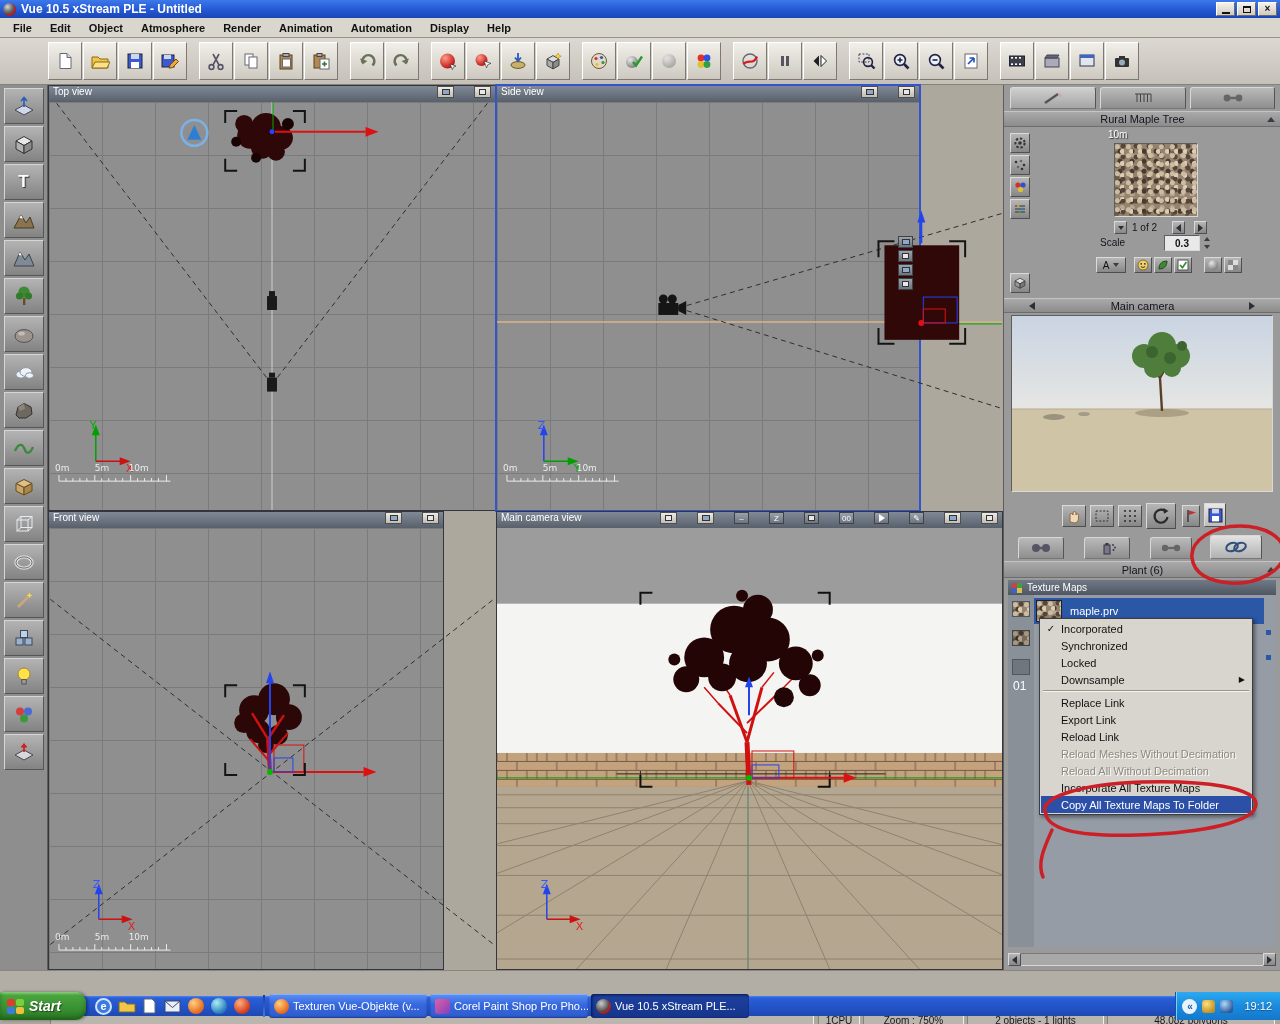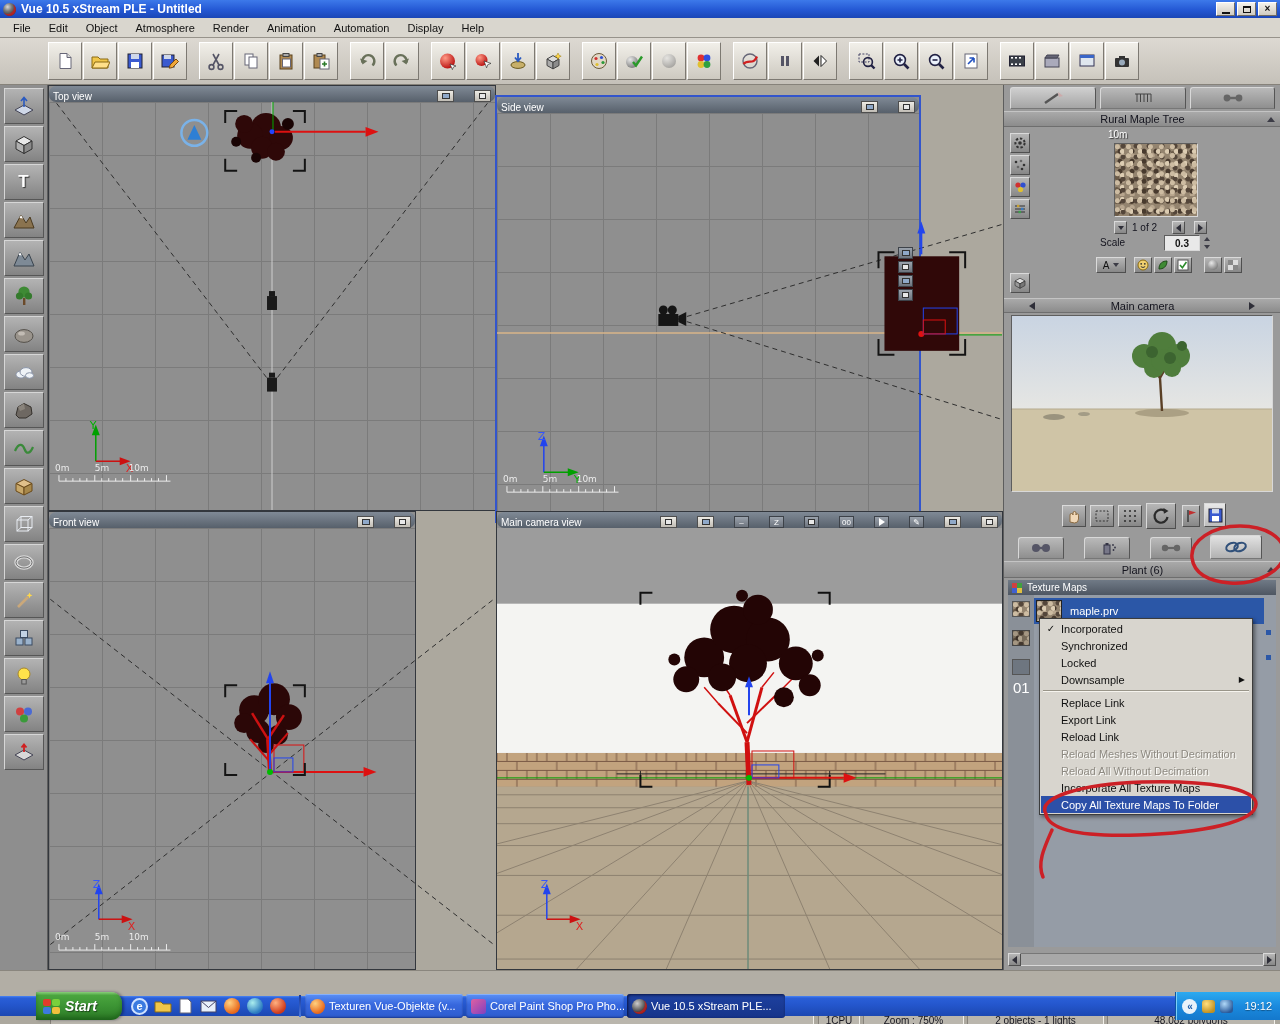--- a/index.html
+++ b/index.html
@@ -10,36 +10,36 @@
 
   
   .titlebar{left:0;top:0;width:1280px;height:18px;background:linear-gradient(180deg,#3d79ea 0%,#2458d4 55%,#1a46b6 100%);color:#fff;display:flex;align-items:center;padding:0 3px;font-weight:bold;font-size:12px;gap:5px;}
   .app-ball{width:13px;height:13px;border-radius:50%;background:radial-gradient(circle at 35% 30%,#d8d8d8 0%,#777 35%,#1a1a1a 90%);box-shadow:inset -2px -2px 0 rgba(200,30,30,.8);display:inline-block;}
   .winbtns{margin-left:auto;display:flex;gap:2px;}
   .winbtn{width:19px;height:14px;background:linear-gradient(#f4f2ec,#cfcbc2);border:1px solid;border-color:#fff #6f6b64 #6f6b64 #fff;display:flex;align-items:center;justify-content:center;color:#111;font-size:10px;font-weight:bold;line-height:1;}
   .g-min{width:8px;height:2px;background:#111;margin-top:8px;}
   .g-res{width:8px;height:7px;border:1px solid #111;border-top-width:2px;}
 
   
-  .menubar{left:0;top:18px;width:1280px;height:20px;background:#d9d6ce;border-bottom:1px solid #97938b;display:flex;align-items:center;font-size:11px;color:#111;padding-left:4px;}
+  .menubar{left:0;top:18px;width:1280px;height:20px;background:#d9d6ce;border-bottom:1px solid #97938b;display:flex;align-items:center;font-size:11px;color:#111;padding-left:4px;font-weight:bold;}
   .menu-item{padding:3px 9px;cursor:default;}
 
   
   .toolbar{left:0;top:38px;width:1280px;height:47px;background:linear-gradient(180deg,#ddd9d2,#c5c1b9);border-bottom:1px solid #86827a;display:flex;align-items:center;padding-left:48px;}
   .tb-group{display:flex;margin-right:11px;}
   .tb-btn{width:34px;height:38px;display:flex;align-items:center;justify-content:center;background:linear-gradient(180deg,#f1efe9,#cdc9c0);border:1px solid;border-color:#fff #7d7972 #7d7972 #fff;margin-right:1px;}
 
   
   .tools{left:0;top:85px;width:48px;height:885px;background:#8e8e8e;border-right:1px solid #5d5d5d;display:flex;flex-direction:column;align-items:center;padding-top:3px;gap:2px;}
   .tool-btn{width:40px;height:36px;background:linear-gradient(180deg,#b3b3b3,#838383);border:1px solid;border-color:#d6d6d6 #565656 #565656 #d6d6d6;display:flex;align-items:center;justify-content:center;color:#fff;font-weight:bold;}
 
   
   .vp{position:absolute;border:1px solid #33373d;background:#8f8f8f;}
   .vp.active{outline:2px solid #3355cc;outline-offset:-1px;}
-  .vph{position:absolute;left:0;top:0;right:0;height:16px;background:linear-gradient(180deg,#808a96,#57606b);color:#fff;font-size:10px;display:flex;align-items:flex-end;padding:0 4px;gap:20px;z-index:2;border-radius:7px;}
+  .vph{position:absolute;left:0;top:0;right:0;height:16px;background:linear-gradient(180deg,#808a96,#57606b);color:#fff;font-size:10px;display:flex;align-items:flex-start;padding:0 4px;gap:20px;z-index:2;}
   .vph-title{flex:0 0 auto;margin-right:auto;}
   .vph-btn{width:17px;height:12px;background:linear-gradient(#edebe5,#c1bdb5);border:1px solid #4e4e4e;display:inline-flex;align-items:center;justify-content:center;flex:none;}
   .vph-mini{width:15px;height:12px;background:linear-gradient(#9aa2ac,#6d747e);border:1px solid #3d4249;color:#fff;font-size:8px;display:inline-flex;align-items:center;justify-content:center;flex:none;}
   .sqi{width:7px;height:6px;border:1px solid #333;background:#e8e8e8;}
   .sqi2{width:8px;height:6px;border:1px solid #333;background:#8fa8c8;}
   .vp-grid{position:absolute;left:0;right:0;bottom:0;top:16px;background-color:#8f8f8f;background-image:linear-gradient(#7b7b7b 1px,transparent 1px),linear-gradient(90deg,#7b7b7b 1px,transparent 1px);background-size:53px 53px;}
   .scene{position:absolute;left:0;top:16px;}
 
   
   .rpanel{left:1003px;top:85px;width:277px;height:885px;background:#9a9a9a;border-left:1px solid #5d5d5d;}
@@ -60,21 +60,21 @@
   .mi.disabled{color:#8e8a82;text-shadow:1px 1px 0 #fdfdfb;}
   .mi.hl{background:#2c50a8;color:#fff;}
   .mi .subarrow{position:absolute;right:6px;font-size:8px;}
   .msep{height:2px;border-top:1px solid #999589;border-bottom:1px solid #f6f4ee;margin:2px 2px;}
 
   
   .statusbar{left:0;top:970px;width:1280px;height:26px;background:#b2aea5;border-top:1px solid #8a867e;}
   .scell{position:absolute;top:5px;height:16px;background:#bab6ad;box-shadow:inset 1px 1px 0 #86827a,inset -1px -1px 0 #f2f0ea;font-size:10px;color:#14141e;display:flex;align-items:center;justify-content:center;margin-top:36px;}
 
   
-  .taskbar{left:0;top:996px;width:1280px;height:20px;background:linear-gradient(180deg,#4a85f5 0%,#2a5fd8 10%,#2456cc 45%,#1c48b2 100%);display:flex;align-items:center;padding-left:36px;}
+  .taskbar{left:0;top:996px;width:1280px;height:20px;background:linear-gradient(180deg,#4a85f5 0%,#2a5fd8 10%,#2456cc 45%,#1c48b2 100%);display:flex;align-items:center;}
   .startbtn{width:86px;height:28px;border-radius:0 11px 11px 0;background:linear-gradient(180deg,#8ed47e 0%,#4aa53e 12%,#3c9434 50%,#2c7b26 100%);box-shadow:inset 0 -3px 5px rgba(0,50,0,.35),2px 0 3px rgba(0,0,30,.4);display:flex;align-items:center;gap:5px;padding-left:7px;color:#fff;font-size:14px;font-weight:bold;font-style:italic;text-shadow:1px 1px 1px rgba(0,0,0,.5);flex:none;}
   .xpflag{width:17px;height:15px;display:grid;grid-template-columns:8px 8px;grid-template-rows:7px 7px;gap:1px;}
   .xpflag span{border-radius:2px;}
   .ql{display:flex;align-items:center;gap:4px;padding:0 8px;flex:none;}
   .qlicon{width:19px;height:19px;display:inline-flex;align-items:center;justify-content:center;font-size:12px;color:#fff;}
   .tbdiv{width:2px;height:22px;background:linear-gradient(#1a3a9a,#4a7ae0);margin:0 4px;flex:none;}
   .task{width:158px;height:24px;margin-right:3px;border-radius:3px;background:linear-gradient(180deg,#5b90f6,#3767dd 45%,#2d5ccf);box-shadow:inset 0 1px 0 #86b0fa,inset 0 -1px 2px rgba(0,0,40,.4);display:flex;align-items:center;gap:4px;padding:0 5px;color:#fff;font-size:11px;white-space:nowrap;overflow:hidden;flex:none;}
   .task.active{background:linear-gradient(180deg,#1e41a0,#16348a);box-shadow:inset 1px 1px 3px rgba(0,0,30,.7);}
   .task .ticon{width:15px;height:15px;border-radius:50%;flex:none;}
   .tray{margin-left:auto;height:28px;background:linear-gradient(180deg,#2caaf0 0%,#1b8ade 50%,#1478cc 100%);border-left:1px solid #0c56a2;box-shadow:inset 1px 0 0 #7ed0f8;display:flex;align-items:center;gap:5px;padding:0 8px 0 6px;flex:none;}
@@ -519,21 +519,21 @@
       </g>
       <g fill="#ececec">
         <text x="6" y="371" font-size="9">0m</text>
         <text x="46" y="371" font-size="9">5m</text>
         <text x="80" y="371" font-size="9">10m</text>
         <path d="M10,381 H122 M10,381 v-6 M17,381 v-3 M24,381 v-3 M31,381 v-3 M38,381 v-3 M46,381 v-6 M53,381 v-3 M60,381 v-3 M67,381 v-3 M74,381 v-3 M82,381 v-6 M89,381 v-3 M96,381 v-3 M103,381 v-3 M110,381 v-3 M118,381 v-6" stroke="#ececec" fill="none"></path>
       </g>
     </svg>
   </div>
 
-  <div class="vp active" style="left:496px;top:96px;width:424px;height:426px">
+  <div class="vp active" style="left:496px;top:85px;width:424px;height:426px">
     <div class="vph">
       <span class="vph-title">Side view</span>
       <span class="vph-btn">
           <span class="sqi2"></span>
         </span>
       <span class="vph-btn">
           <span class="sqi"></span>
         </span>
     </div>
     <div class="vp-grid"></div>
@@ -583,21 +583,21 @@
         </span>
       <span class="vph-mini">
           <span class="sqi2"></span>
         </span>
       <span class="vph-mini">
           <span class="sqi"></span>
         </span>
     </div>
   </div>
 
-  <div class="vp" style="left:48px;top:511px;width:368px;height:459px">
+  <div class="vp" style="left:48px;top:511px;width:396px;height:459px">
     <div class="vph">
       <span class="vph-title">Front view</span>
       <span class="vph-btn">
           <span class="sqi2"></span>
         </span>
       <span class="vph-btn">
           <span class="sqi"></span>
         </span>
     </div>
     <div class="vp-grid"></div>
@@ -985,21 +985,21 @@
           <rect x="5" y="5" width="5" height="5" fill="#e0c040"></rect>
         </svg>
       <span>Texture Maps</span>
     </div>
 
     <div class="abs" style="left:4px;top:510px;width:268px;height:352px;background:#959ca6">
       <div class="abs" style="left:0;top:0;width:26px;height:352px;background:#8a9098">
         <span class="abs speckle" style="left:4px;top:6px;width:18px;height:16px;border:1px solid #555"></span>
         <span class="abs speckle" style="left:4px;top:35px;width:18px;height:16px;border:1px solid #555;filter:brightness(.8)"></span>
         <span class="abs" style="left:4px;top:64px;width:18px;height:16px;border:1px solid #555;background:#6e7680"></span>
-        <span class="abs" style="left:5px;top:84px;font-size:15px;color:#fff">01</span>
+        <span class="abs" style="left:5px;top:84px;font-size:12px;color:#fff">01</span>
       </div>
       <div class="abs" style="left:26px;top:3px;width:230px;height:26px;background:#2b57a7;display:flex;align-items:center;gap:8px;padding:0 2px">
         <span class="speckle" style="width:26px;height:22px;border:1px solid #222;flex:none"></span>
         <span style="color:#fff;font-size:11px">maple.prv</span>
       </div>
       <span class="abs" style="left:258px;top:35px;width:5px;height:5px;background:#2b57a7"></span>
       <span class="abs" style="left:258px;top:60px;width:5px;height:5px;background:#2b57a7"></span>
     </div>
 
     <div class="abs" style="left:4px;top:868px;width:268px;height:13px;background:#a8a8a8;box-shadow:inset 1px 1px 0 #777,inset -1px -1px 0 #d8d8d8;display:flex;justify-content:space-between;align-items:center">

